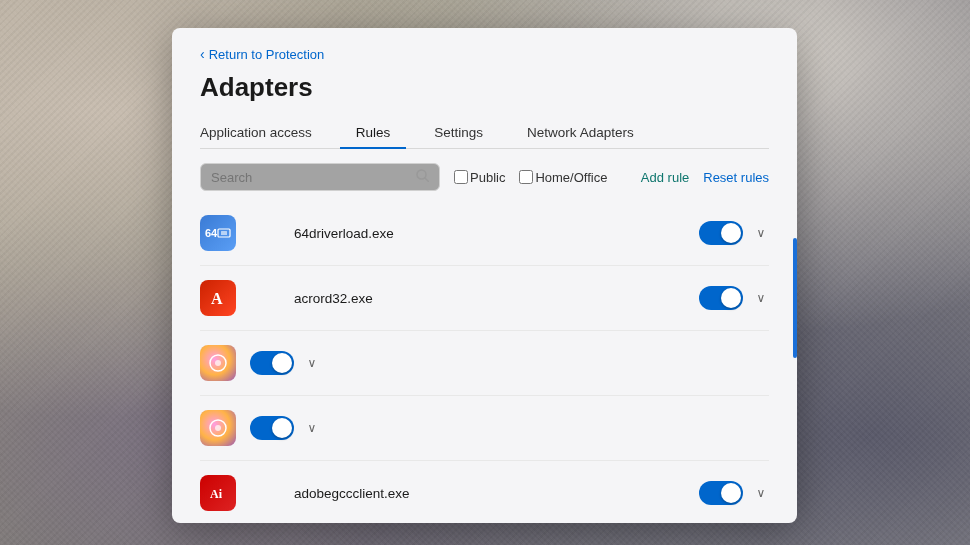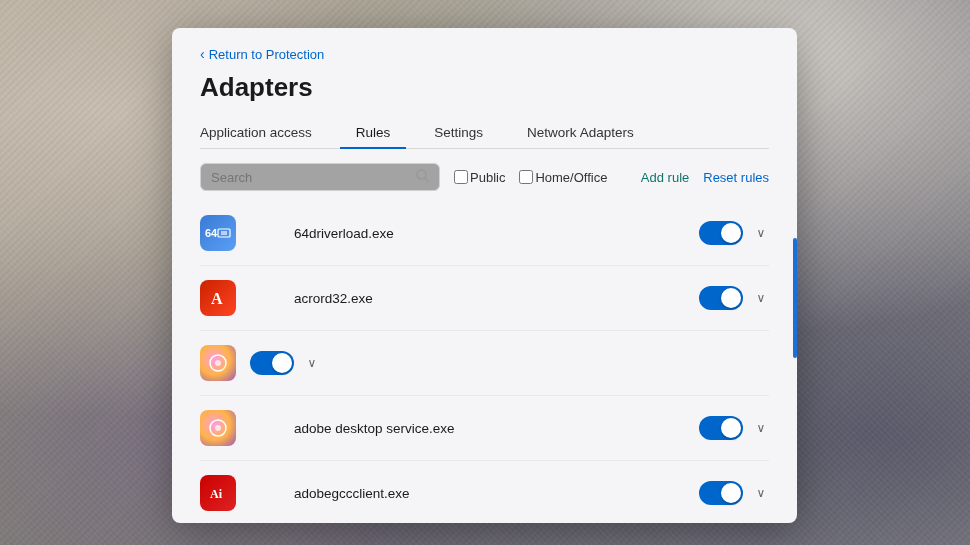--- a/index.html
+++ b/index.html
@@ -371,21 +371,20 @@
             <span class="chevron-down">∨</span>
           </div>
         </div>
         <div class="rule-item">
           <div class="app-icon" style="background: radial-gradient(circle at 40% 40%, rgb(255, 157, 226), rgb(255, 179, 71), rgb(155, 89, 182)); color: white; font-size: 14px;">
             <svg width="22" height="22" viewBox="0 0 22 22">
               <circle cx="11" cy="11" r="8" fill="none" stroke="white" stroke-width="1.5"></circle>
               <circle cx="11" cy="11" r="3" fill="white" opacity="0.7"></circle>
             </svg>
           </div>
-          <span class="app-name">adobe desktop service.exe</span>
           <div class="toggle-container">
             <div class="toggle"></div>
             <span class="chevron-down">∨</span>
           </div>
         </div>
         <div class="rule-item">
           <div class="app-icon" style="background: linear-gradient(135deg, rgb(204, 0, 0), rgb(221, 34, 34)); color: white; font-weight: bold; font-size: 14px;">
             <svg width="22" height="22" viewBox="0 0 22 22">
               <text x="3" y="16" fill="white" font-size="12" font-weight="bold" font-family="serif">Ai</text>
             </svg>

